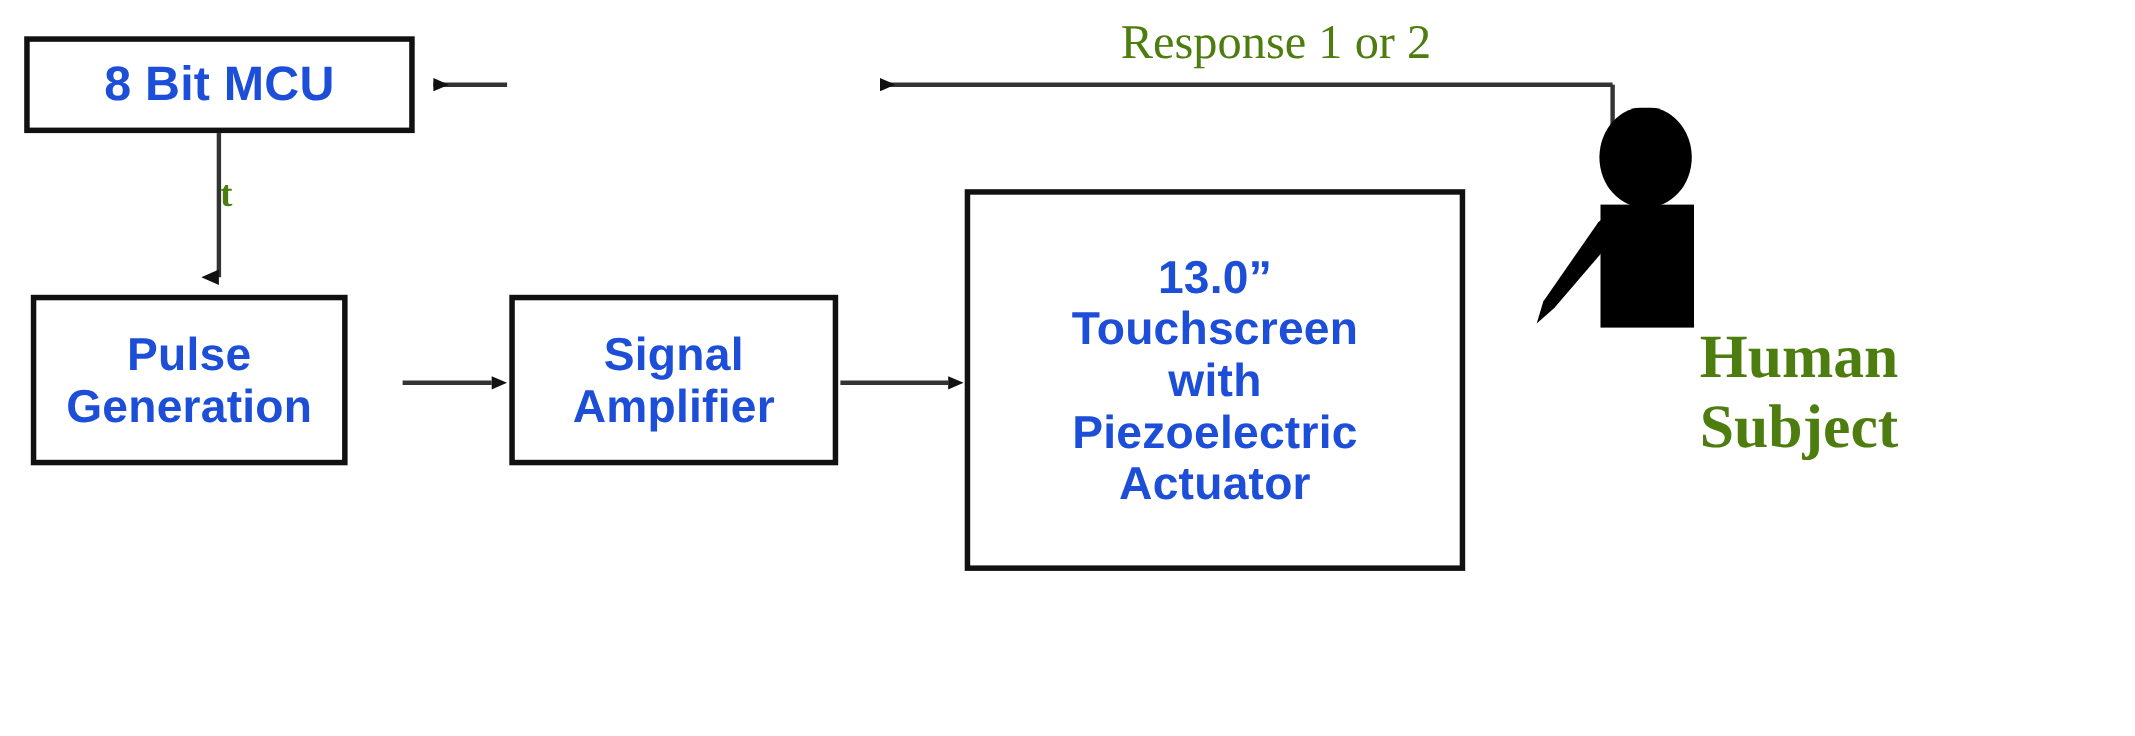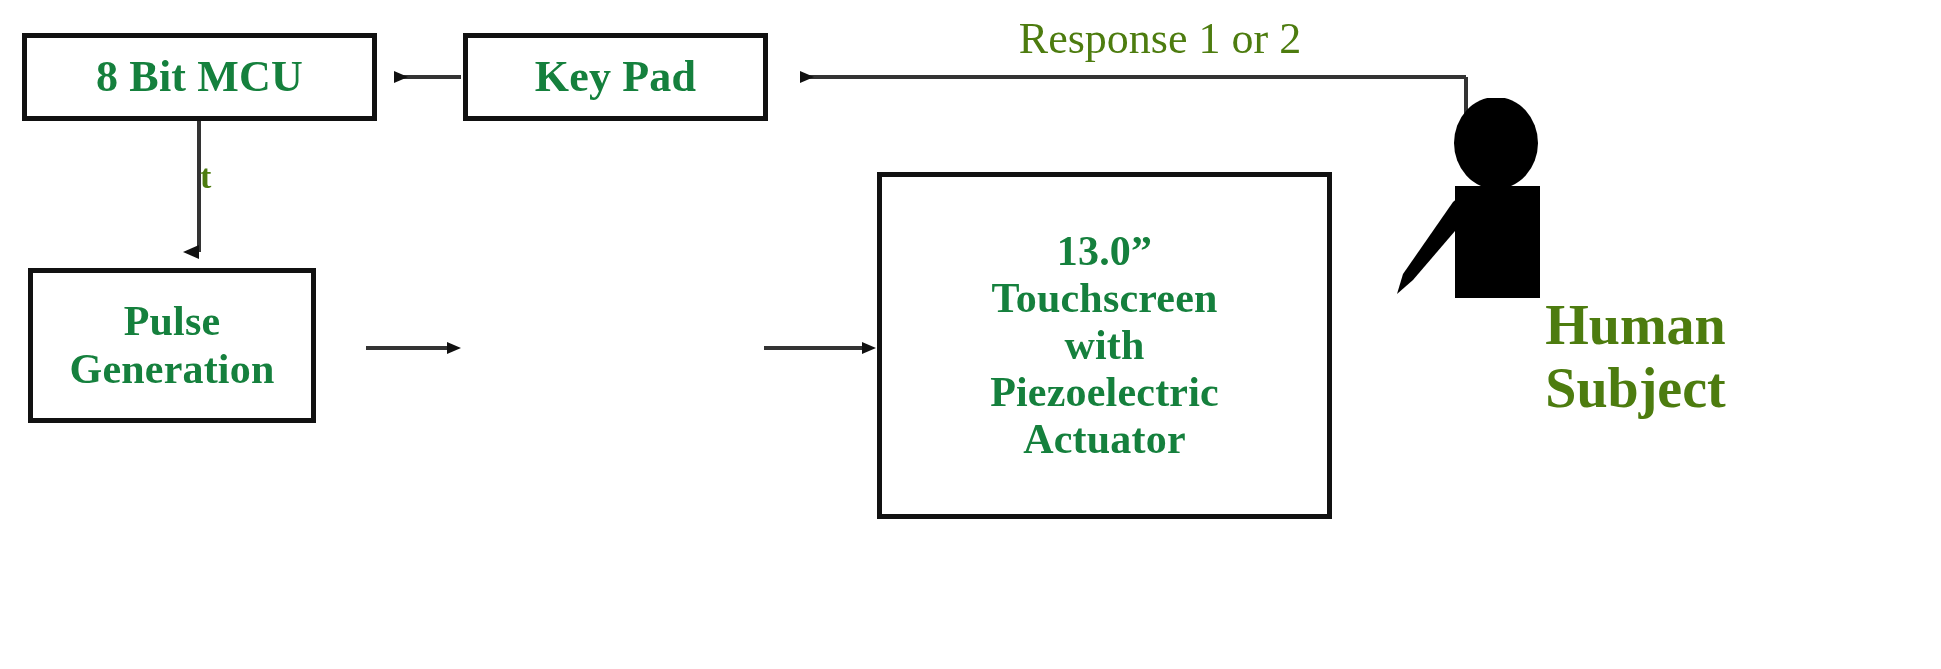--- a/index.html
+++ b/index.html
@@ -27,23 +27,23 @@
     position: absolute;
     box-sizing: border-box;
     background: #ffffff;
     border: 5px solid #111111;
     display: flex;
     align-items: center;
     justify-content: center;
     text-align: center;
   }
   .node .label {
-    font-family: Liberation Serif, serif;
+    font-family: Liberation Sans, sans-serif;
     font-weight: bold;
-    color: #15803d;
+    color: #1d4ed8;
     line-height: 1.12;
     letter-spacing: 0.2px;
     white-space: pre-line;
   }
   #node-mcu      { left: 22px;  top: 33px;  width: 355px; height: 88px; }
   #node-keypad   { left: 463px; top: 33px;  width: 305px; height: 88px; }
   #node-pulse    { left: 28px;  top: 268px; width: 288px; height: 155px; }
   #node-amp      { left: 463px; top: 268px; width: 299px; height: 155px; }
   #node-screen   { left: 877px; top: 172px; width: 455px; height: 347px; }
 
@@ -129,29 +129,30 @@
 
     <g>
       <line x1="764" y1="348" x2="862" y2="348" stroke="#333333" stroke-width="4" marker-end="url(#arrowRight)"></line>
     </g>
   </svg>
 
   <div class="node" id="node-mcu">
     <span class="label">8 Bit MCU</span>
   </div>
 
-  <div class="node" id="node-keypad">
-    <span class="label">Key Pad</span>
-  </div>
 
   <div class="node" id="node-pulse">
     <span class="label">Pulse
 Generation</span>
   </div>
 
+  <div class="node" id="node-amp">
+    <span class="label">Signal
+Amplifier</span>
+  </div>
 
   <div class="node" id="node-screen">
     <span class="label">13.0”
 Touchscreen
 with
 Piezoelectric
 Actuator</span>
   </div>
 
   <div class="free-label" id="label-response">Response 1 or 2</div>

